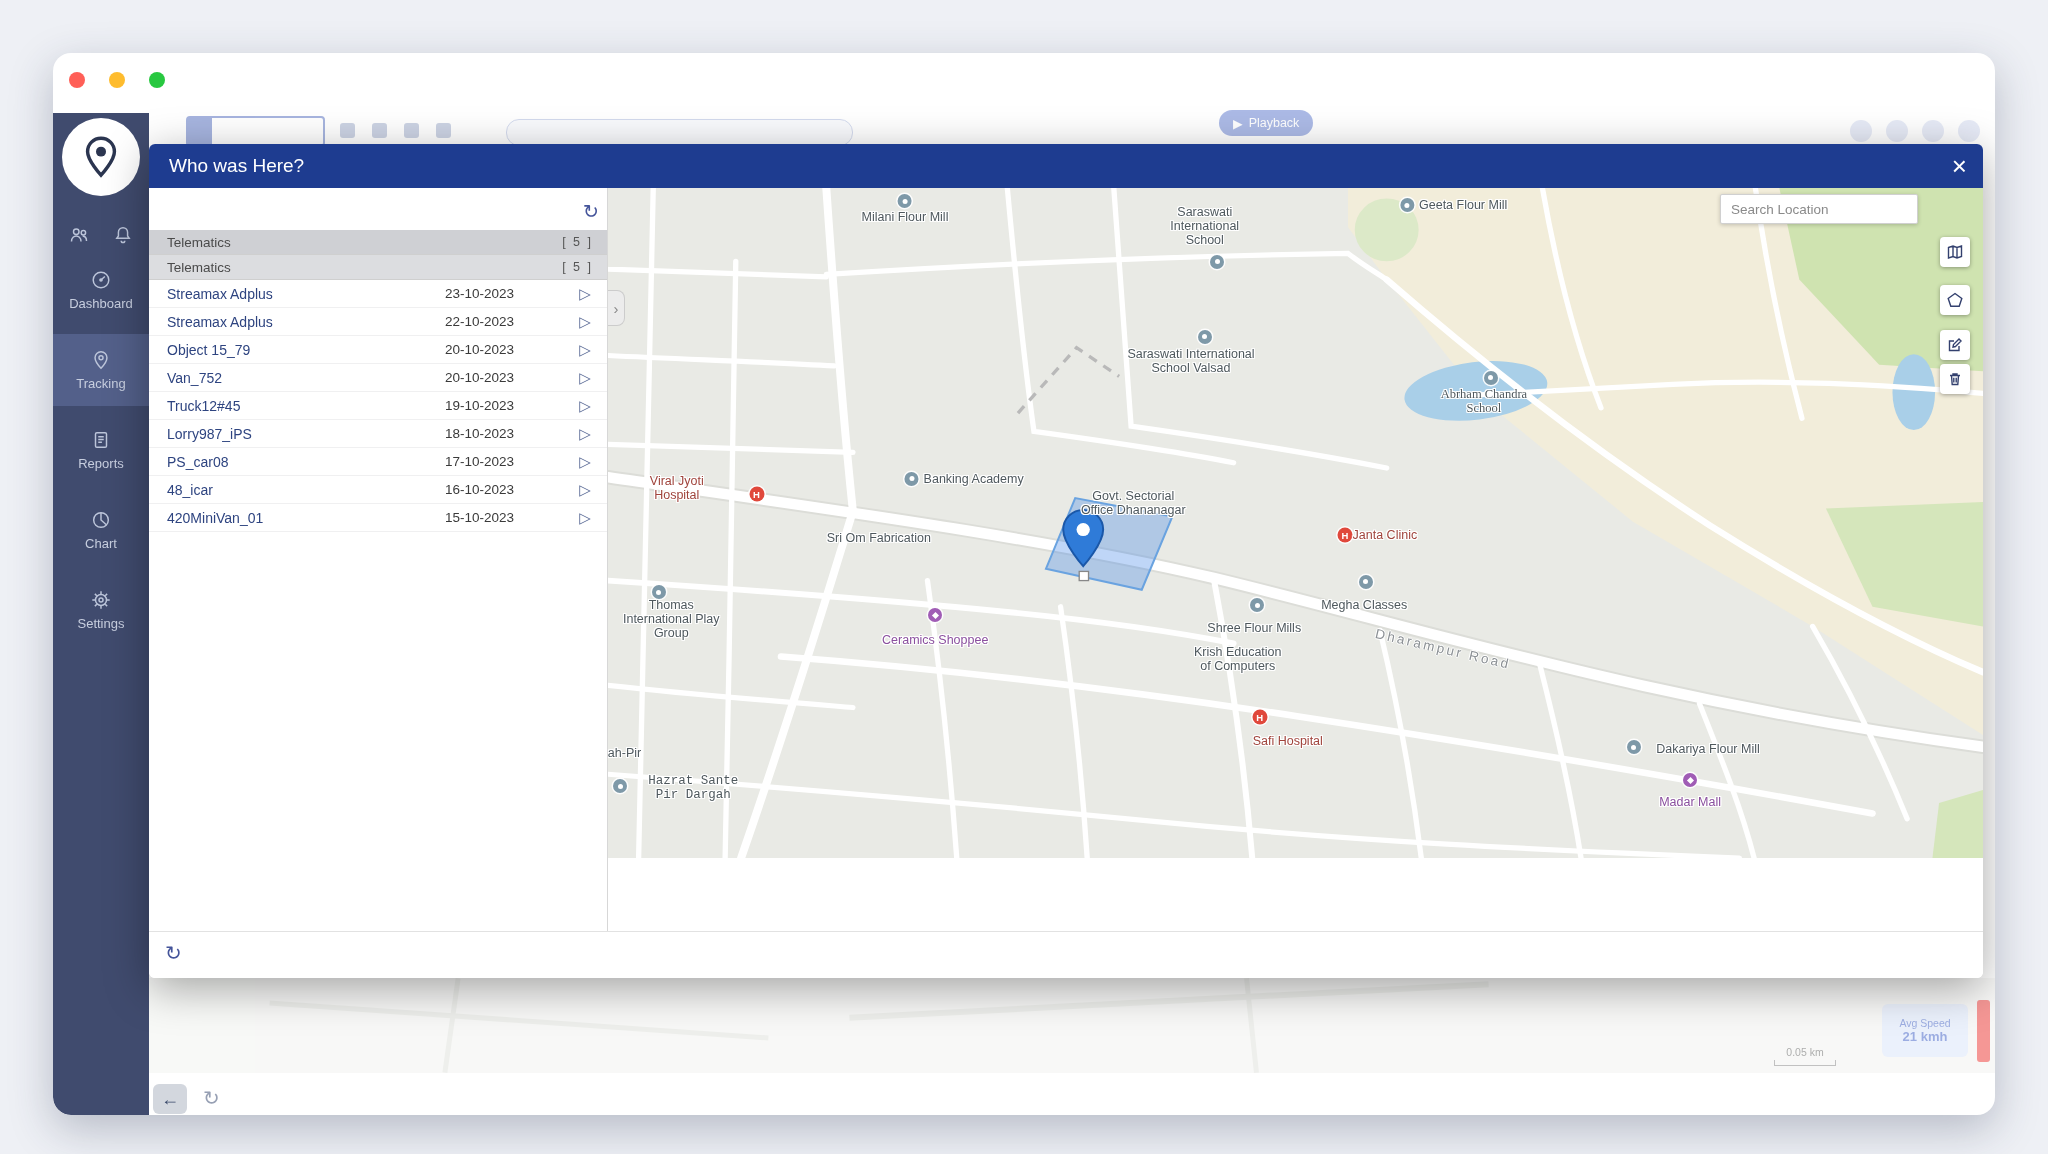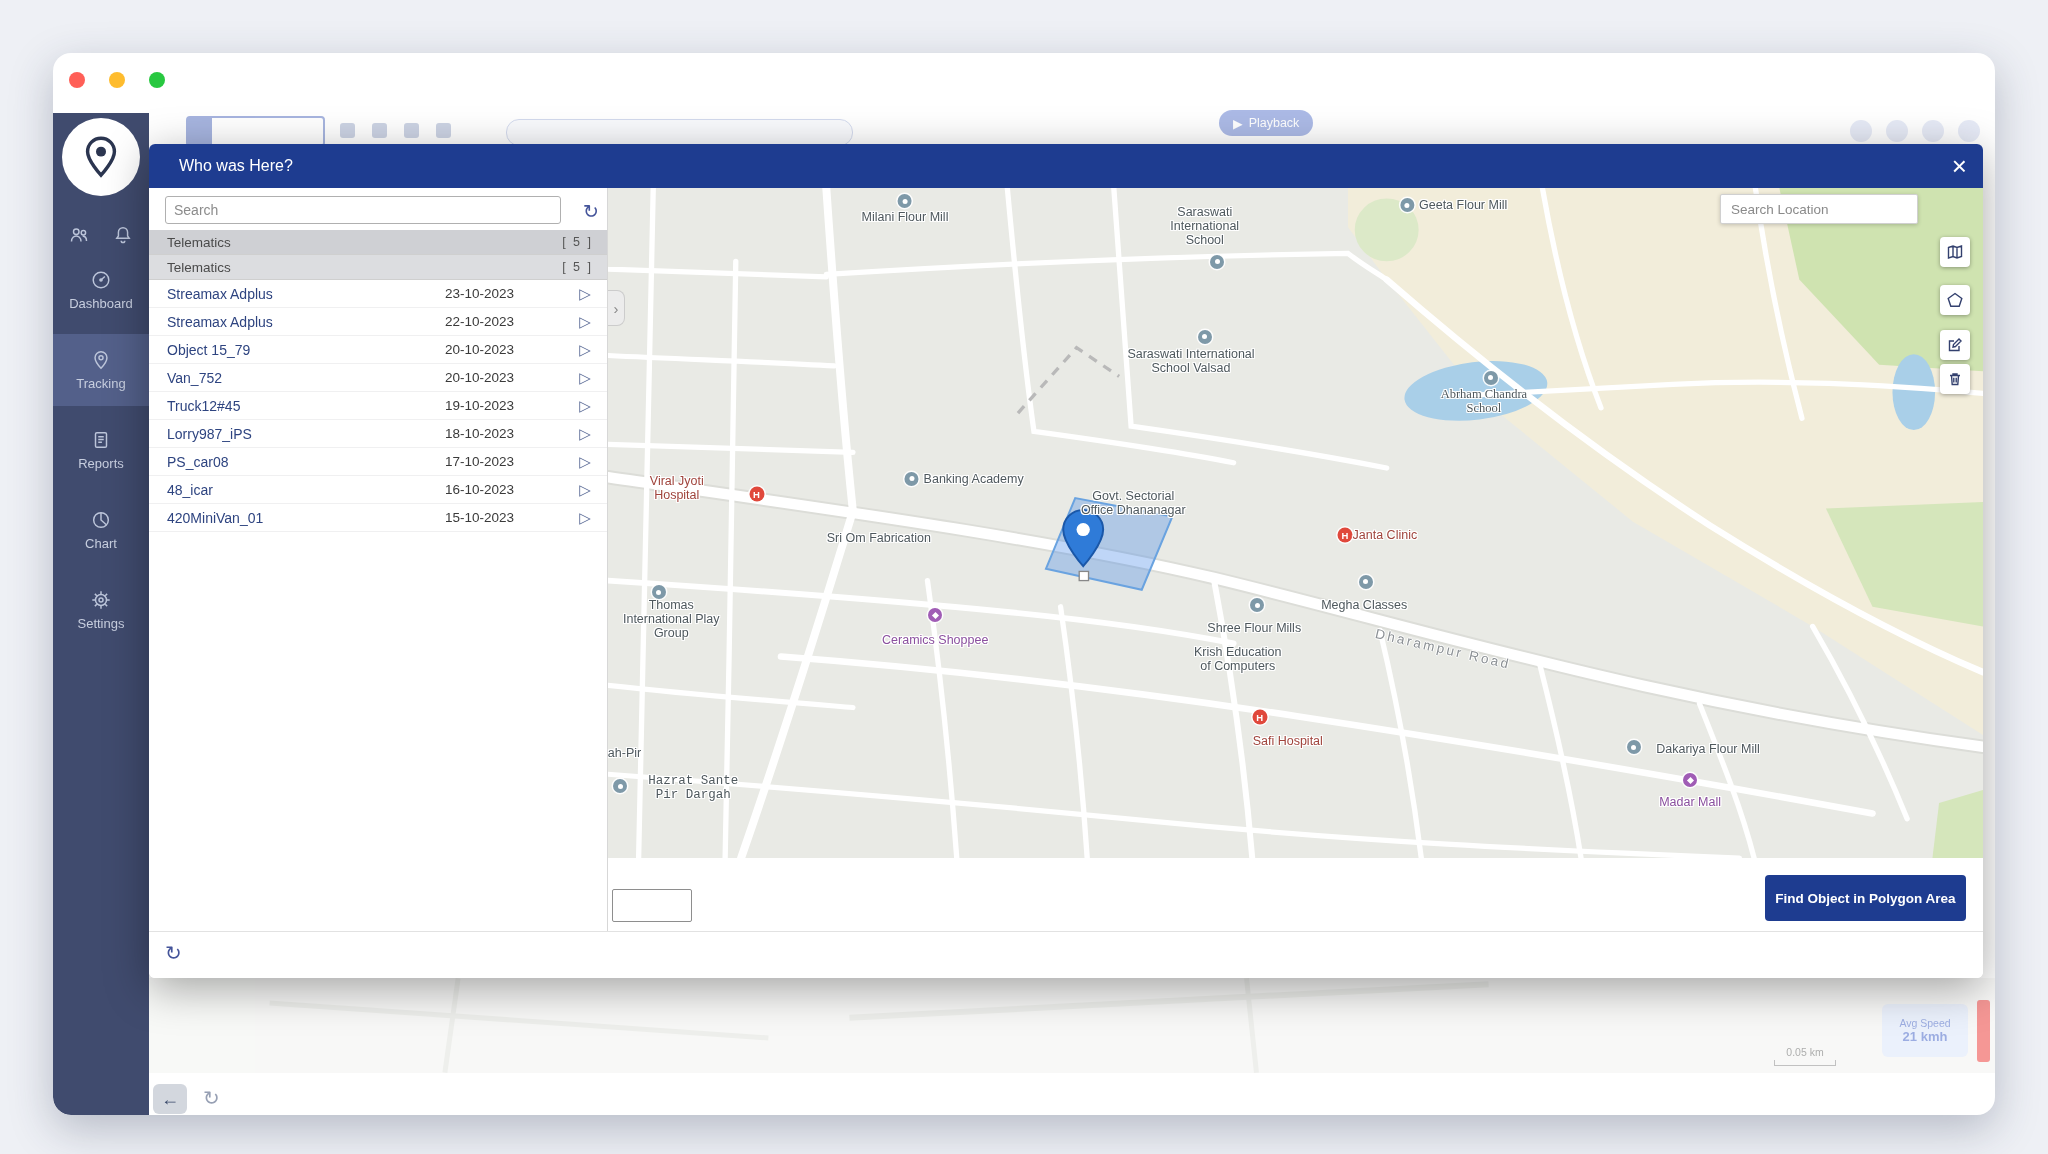--- a/index.html
+++ b/index.html
@@ -46,21 +46,21 @@
              color:#c7cedf;font-size:13px;cursor:pointer;}
   .side-item:first-of-type{margin-top:40px;}
   .side-item.active{background:#53608a;}
   .sicon{color:#bcc5da;}
 
   
   .modal{position:absolute;left:96px;top:91px;width:1834px;height:834px;background:#fff;border-radius:6px;
          box-shadow:0 10px 44px rgba(0,0,0,.35);z-index:3;}
   .mhead{position:absolute;top:0;left:0;right:0;height:44px;background:#1e3c90;border-radius:6px 6px 0 0;
          display:flex;align-items:center;color:#fff;}
-  .mtitle{margin-left:30px;font-size:16px;font-weight:500;}
+  .mtitle{margin-left:20px;font-size:19px;font-weight:500;}
   .mclose{margin-left:auto;margin-right:16px;font-size:26px;line-height:1;cursor:pointer;}
 
   .panel{position:absolute;left:0;top:44px;width:459px;height:743px;border-right:1px solid #d7d7d7;background:#fff;box-sizing:border-box;}
   .search-input{position:absolute;left:16px;top:8px;width:396px;height:28px;border:1px solid #b0b0b0;border-radius:3px;
                 padding:0 8px;font-size:14px;color:#333;box-sizing:border-box;font-family:inherit;}
   .search-input::placeholder{color:#8c8c8c;}
   .panel-refresh{position:absolute;right:8px;top:12px;font-size:19px;color:#44549a;cursor:pointer;}
   #vehicle-list{position:absolute;left:0;top:42px;right:0;}
   .grow{height:24px;display:flex;align-items:center;padding:0 14px 0 18px;font-size:13.5px;color:#4a4a4a;
         background:#dcdde0;border-bottom:1px solid #cfcfcf;cursor:pointer;}
@@ -216,21 +216,20 @@
       </div>
     </div>
 
     <div class="modal">
       <div class="mhead">
         <span class="mtitle">Who was Here?</span>
         <span class="mclose">×</span>
       </div>
 
       <div class="panel">
-        <input class="search-input" placeholder="Search" style="">
         <span class="panel-refresh">↻</span>
         <div id="vehicle-list">
             <div class="grow g0">
               <span>Telematics</span>
               <span class="gcount">[ 5 ]</span>
             </div>
             <div class="grow">
               <span>Telematics</span>
               <span class="gcount">[ 5 ]</span>
             </div>
@@ -486,24 +485,20 @@
               <path d="M8.5,9.5 L14,4 L12,2 L6.5,7.5 L6,10 Z"></path>
           </svg>
         </div>
         <div class="mctrl c4">
           <svg width="16" height="16" viewBox="0 0 16 16" fill="none" stroke="#33406e" stroke-width="1.4">
             <path d="M3,4.5 H13 M6,4.5 V3 H10 V4.5 M4.5,4.5 L5.2,13.5 H10.8 L11.5,4.5 M6.8,6.8 V11.5 M9.2,6.8 V11.5"></path>
           </svg>
         </div>
       </div>
 
-      <div class="map-footer">
-        <input class="mf-input" style="">
-        <button class="find-btn">Find Object in Polygon Area</button>
-      </div>
 
       <div class="modal-bottom">
         <span class="mb-refresh">↻</span>
       </div>
     </div>
 
   </div>
 </div>
 
 </body></html>

